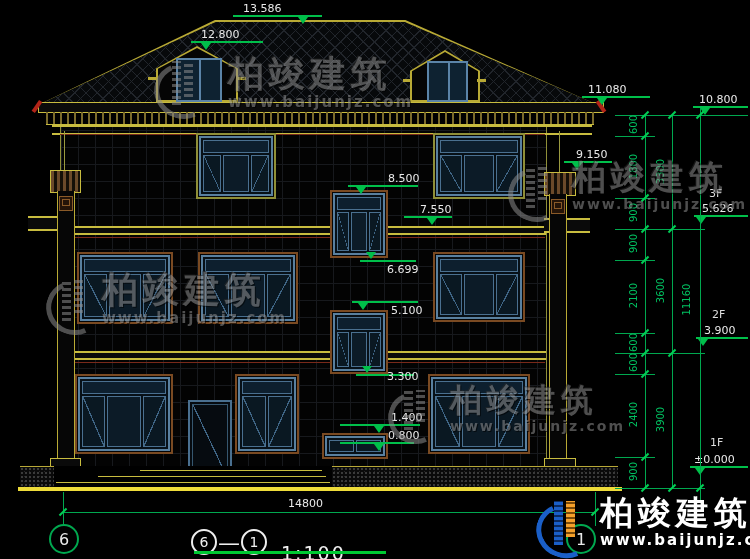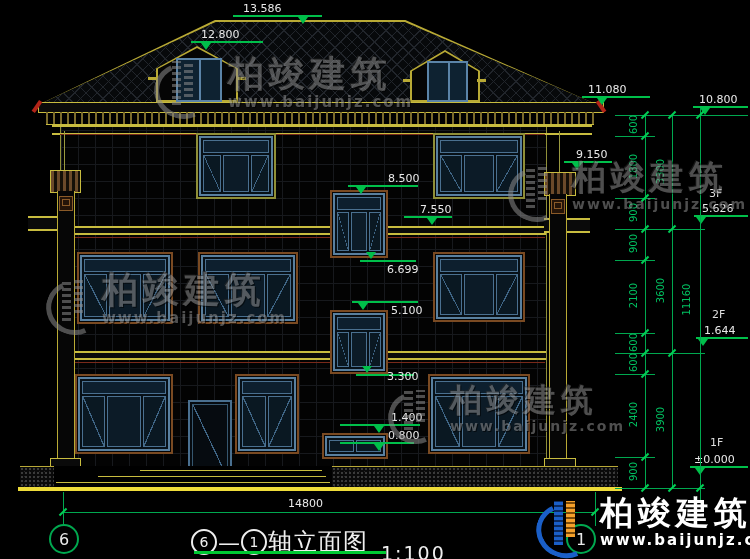--- a/index.html
+++ b/index.html
@@ -327,21 +327,21 @@
   <span class="etxt" style="left:388px;top:429px">0.800</span>
   <div class="eline" style="left:340px;top:442px;width:74px"></div>
   <div class="etri" style="left:374px;top:444px"></div>
 
   <span class="flab" style="left:709px;top:187px">3F</span>
   <span class="etxt" style="left:702px;top:202px">5.626</span>
   <div class="eline" style="left:694px;top:215px;width:54px"></div>
   <div class="etri" style="left:696px;top:217px"></div>
 
   <span class="flab" style="left:712px;top:308px">2F</span>
-  <span class="etxt" style="left:704px;top:324px">1.644</span>
+  <span class="etxt" style="left:704px;top:324px">3.900</span>
   <div class="eline" style="left:696px;top:337px;width:52px"></div>
   <div class="etri" style="left:698px;top:339px"></div>
 
   <span class="flab" style="left:710px;top:436px">1F</span>
   <span class="etxt" style="left:694px;top:453px">±0.000</span>
   <div class="eline" style="left:690px;top:466px;width:58px"></div>
   <div class="etri" style="left:695px;top:468px"></div>
 
   <div class="gline" style="left:645px;top:115px;width:1px;height:373px"></div>
   <div class="gline" style="left:672px;top:115px;width:1px;height:373px"></div>
@@ -404,21 +404,20 @@
       <span>6</span>
     </div>
   <div class="bubble" style="left:566px;top:524px;width:26px;height:26px;font-size:16px">
       <span>1</span>
     </div>
 
   <div id="titleblock" class="abs">
     <span class="tcirc">6</span>
     <span style="font-size:22px">—</span>
     <span class="tcirc">1</span>
-    <span id="title-main">轴立面图</span>
     <span id="title-scale">1:100</span>
   </div>
   <div id="title-underline" class="abs"></div>
 
   <div class="wm" style="left:150px;top:55px">
     <div class="wm-logo" style="width:78px;height:62px">
       <div class="wm-arc" style="left:4px;top:8px;width:48px;height:46px"></div>
       <div class="wm-bars" style="left:22px;top:6px;height:44px">
           <div class="wm-bar"></div>
           <div class="wm-bar" style="height:36px"></div>

